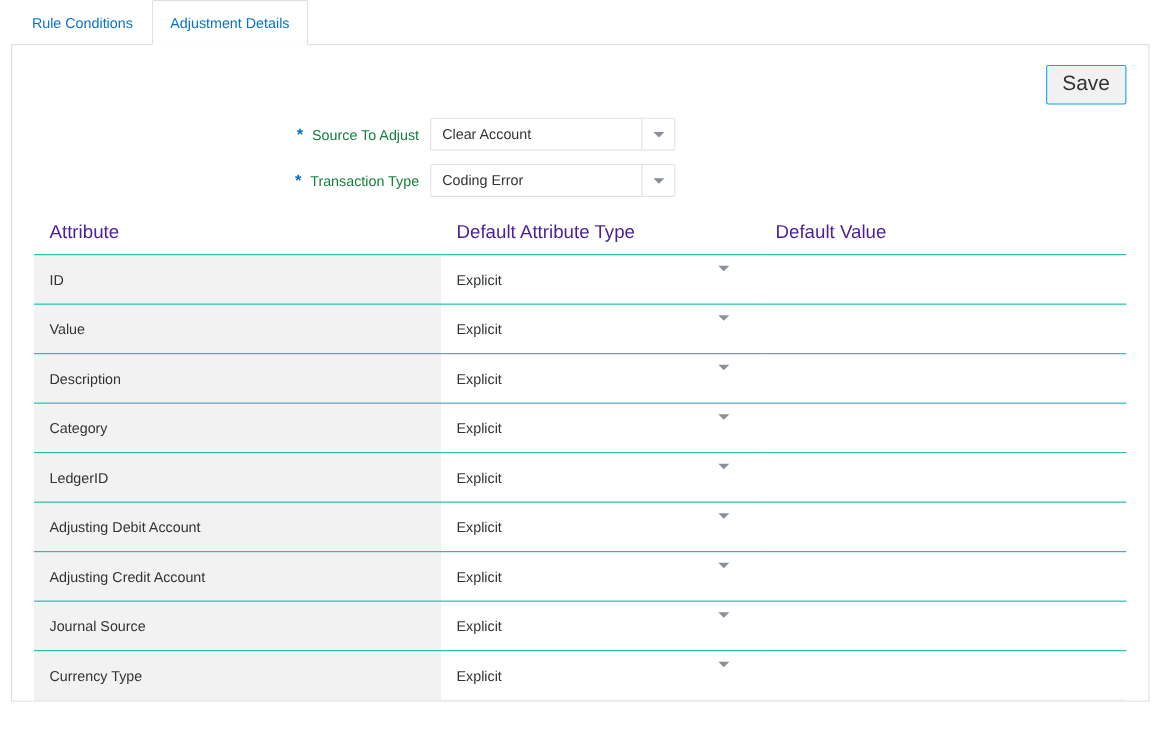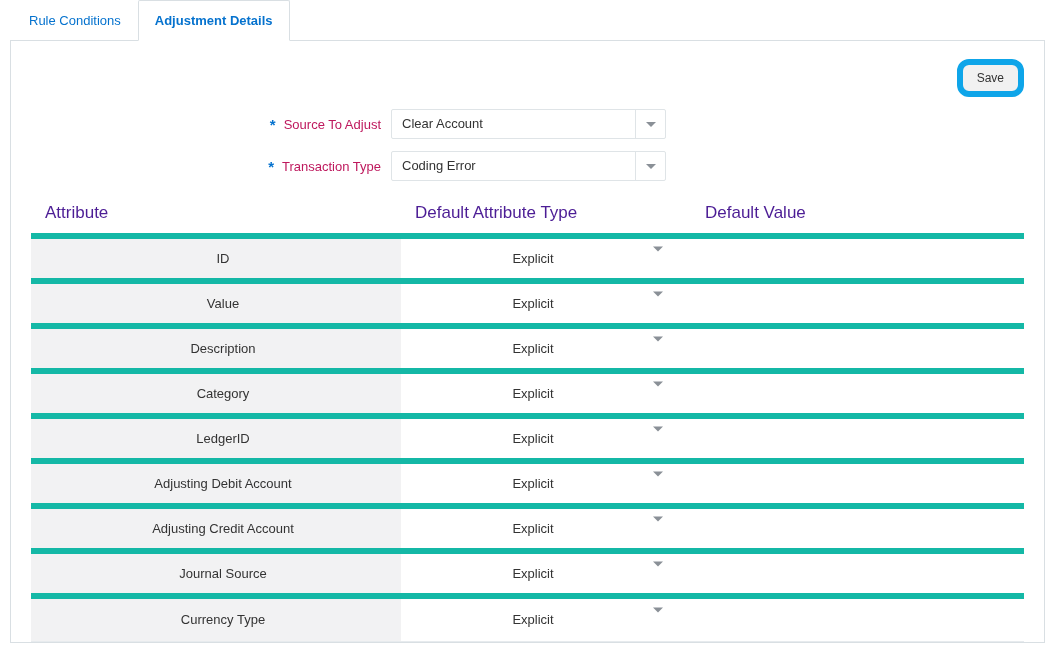--- a/index.html
+++ b/index.html
@@ -24,40 +24,40 @@
       border: 1px solid transparent;
       background: #fff;
       font-size: 13px;
     }
     .tab.active {
       border: 1px solid #d9dfe3;
       border-bottom-color: #fff;
       border-radius: 2px 2px 0 0;
       position: relative;
       z-index: 2;
-      font-weight: 700;
+      font-weight: 400;
     }
     .panel {
       border: 1px solid #d9dfe3;
       margin: -1px 10px 0 10px;
       padding: 18px 20px 0 20px;
       background: #fff;
       position: relative;
     }
     .toolbar {
       display: flex;
       justify-content: flex-end;
       margin-bottom: 12px;
     }
     .btn {
       background: #f1f1f1;
-      border: 6px solid #0ea5e9;
-      border-radius: 12px;
+      border: 1px solid #0ea5e9;
+      border-radius: 2px;
       padding: 6px 14px;
-      font-size: 12px;
+      font-size: 19px;
       cursor: pointer;
       color: #333;
     }
     .form-row {
       display: flex;
       align-items: center;
       margin-bottom: 12px;
     }
     .form-label-wrap {
       width: 360px;
@@ -67,27 +67,27 @@
       justify-content: flex-end;
       align-items: center;
       gap: 8px;
     }
     .req {
       color: #0572ce;
       font-size: 15px;
       font-weight: 700;
     }
     .form-label {
-      color: #be185d;
+      color: #15803d;
       font-size: 13px;
     }
     .select-like {
       display: flex;
       align-items: stretch;
-      width: 275px;
+      width: 223px;
       border: 1px solid #dfe4e7;
       border-radius: 2px;
       background: #fff;
       height: 30px;
     }
     .select-value {
       flex: 1;
       padding: 6px 10px;
       color: #333;
     }
@@ -111,26 +111,25 @@
       margin-top: 10px;
     }
     .table th {
       text-align: left;
       font-weight: 400;
       color: #4c1d95;
       padding: 10px 12px;
       font-size: 17px;
     }
     .table td {
-      border-top: 6px solid #14b8a6;
+      border-top: 1px solid #14b8a6;
       padding: 0;
       height: 45px;
       vertical-align: middle;
       font-size: 13px;
-      text-align: center;
     }
     .col-attr {
       width: 370px;
       background: #f2f2f3;
       padding-left: 14px !important;
     }
     .col-type {
       width: 290px;
       padding-left: 14px !important;
       position: relative;

